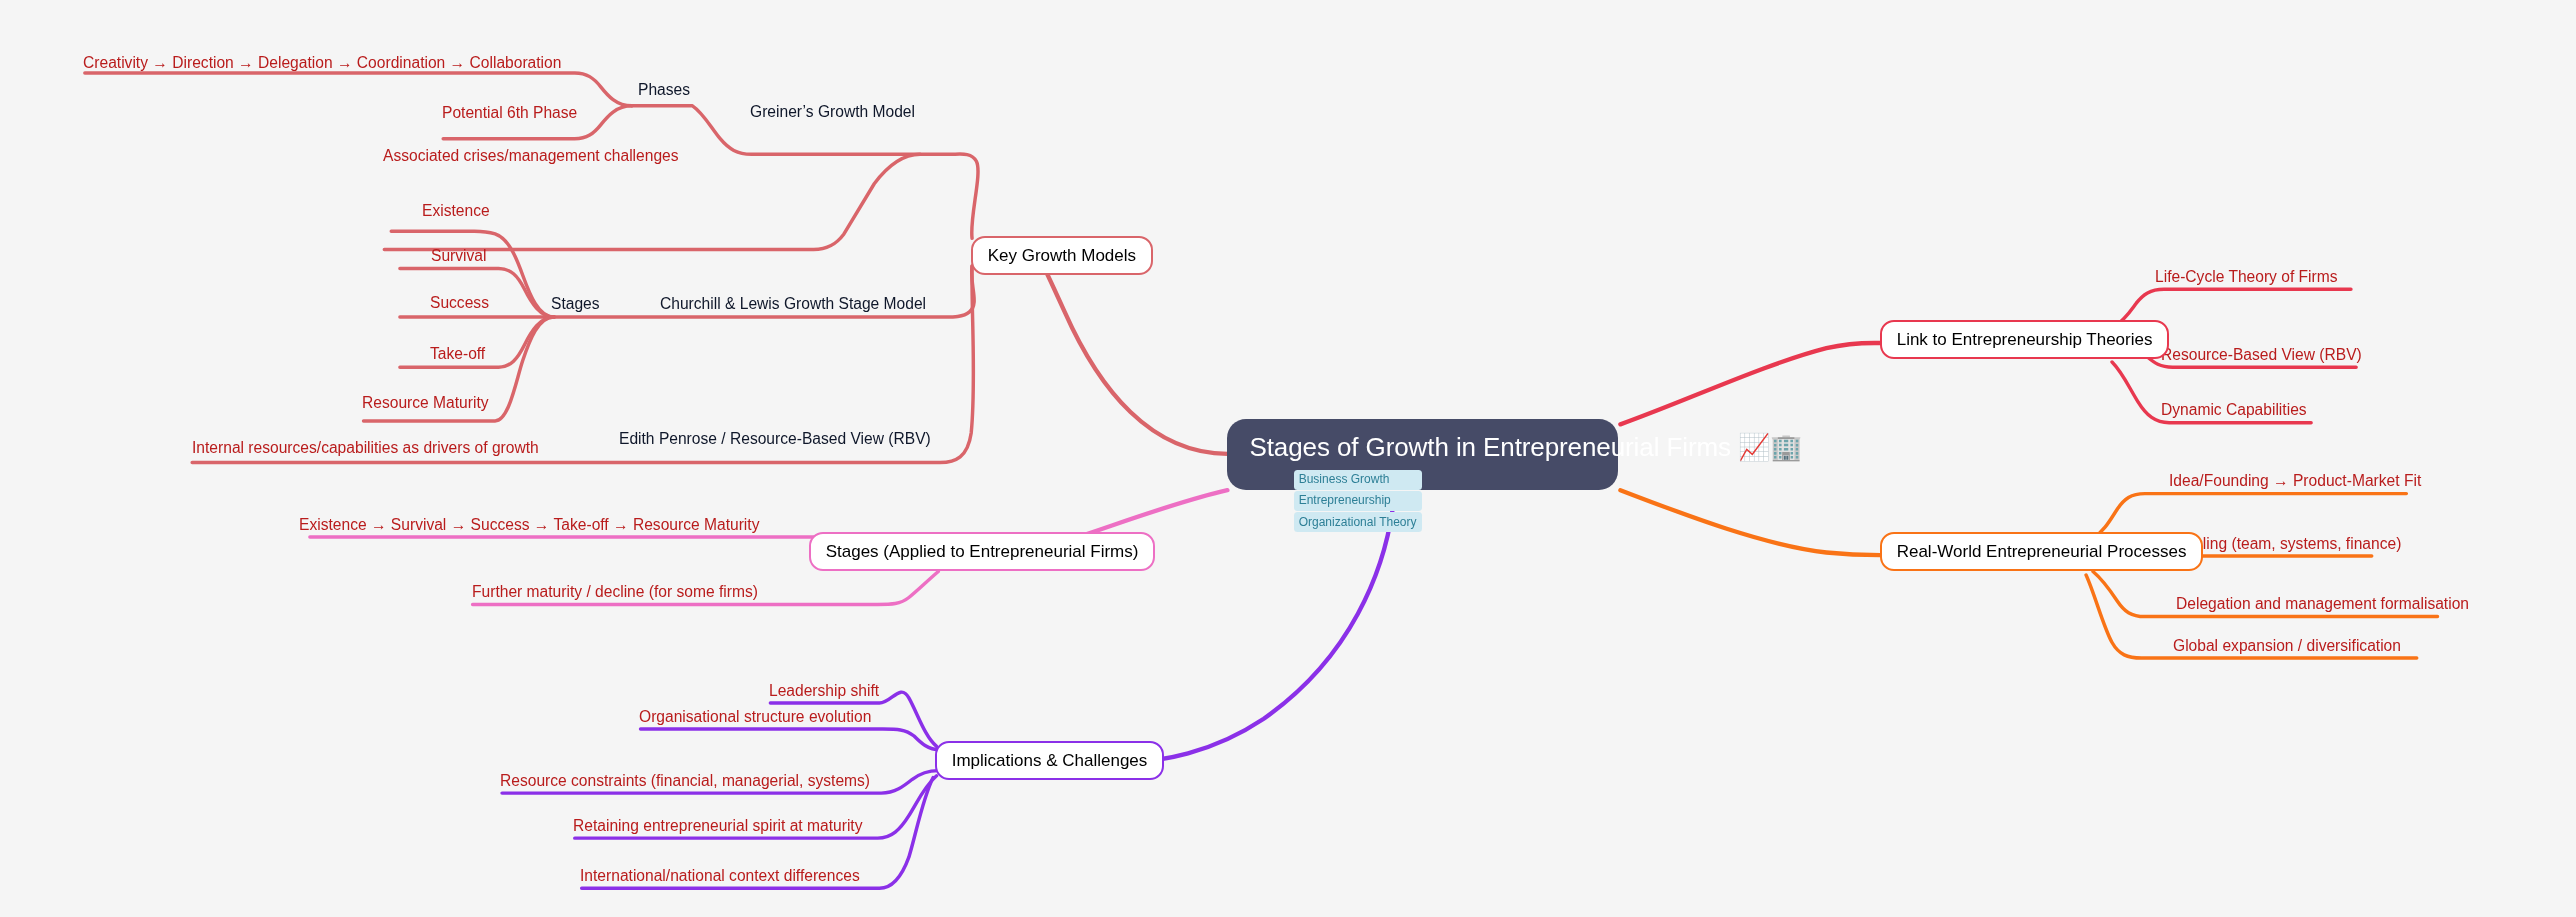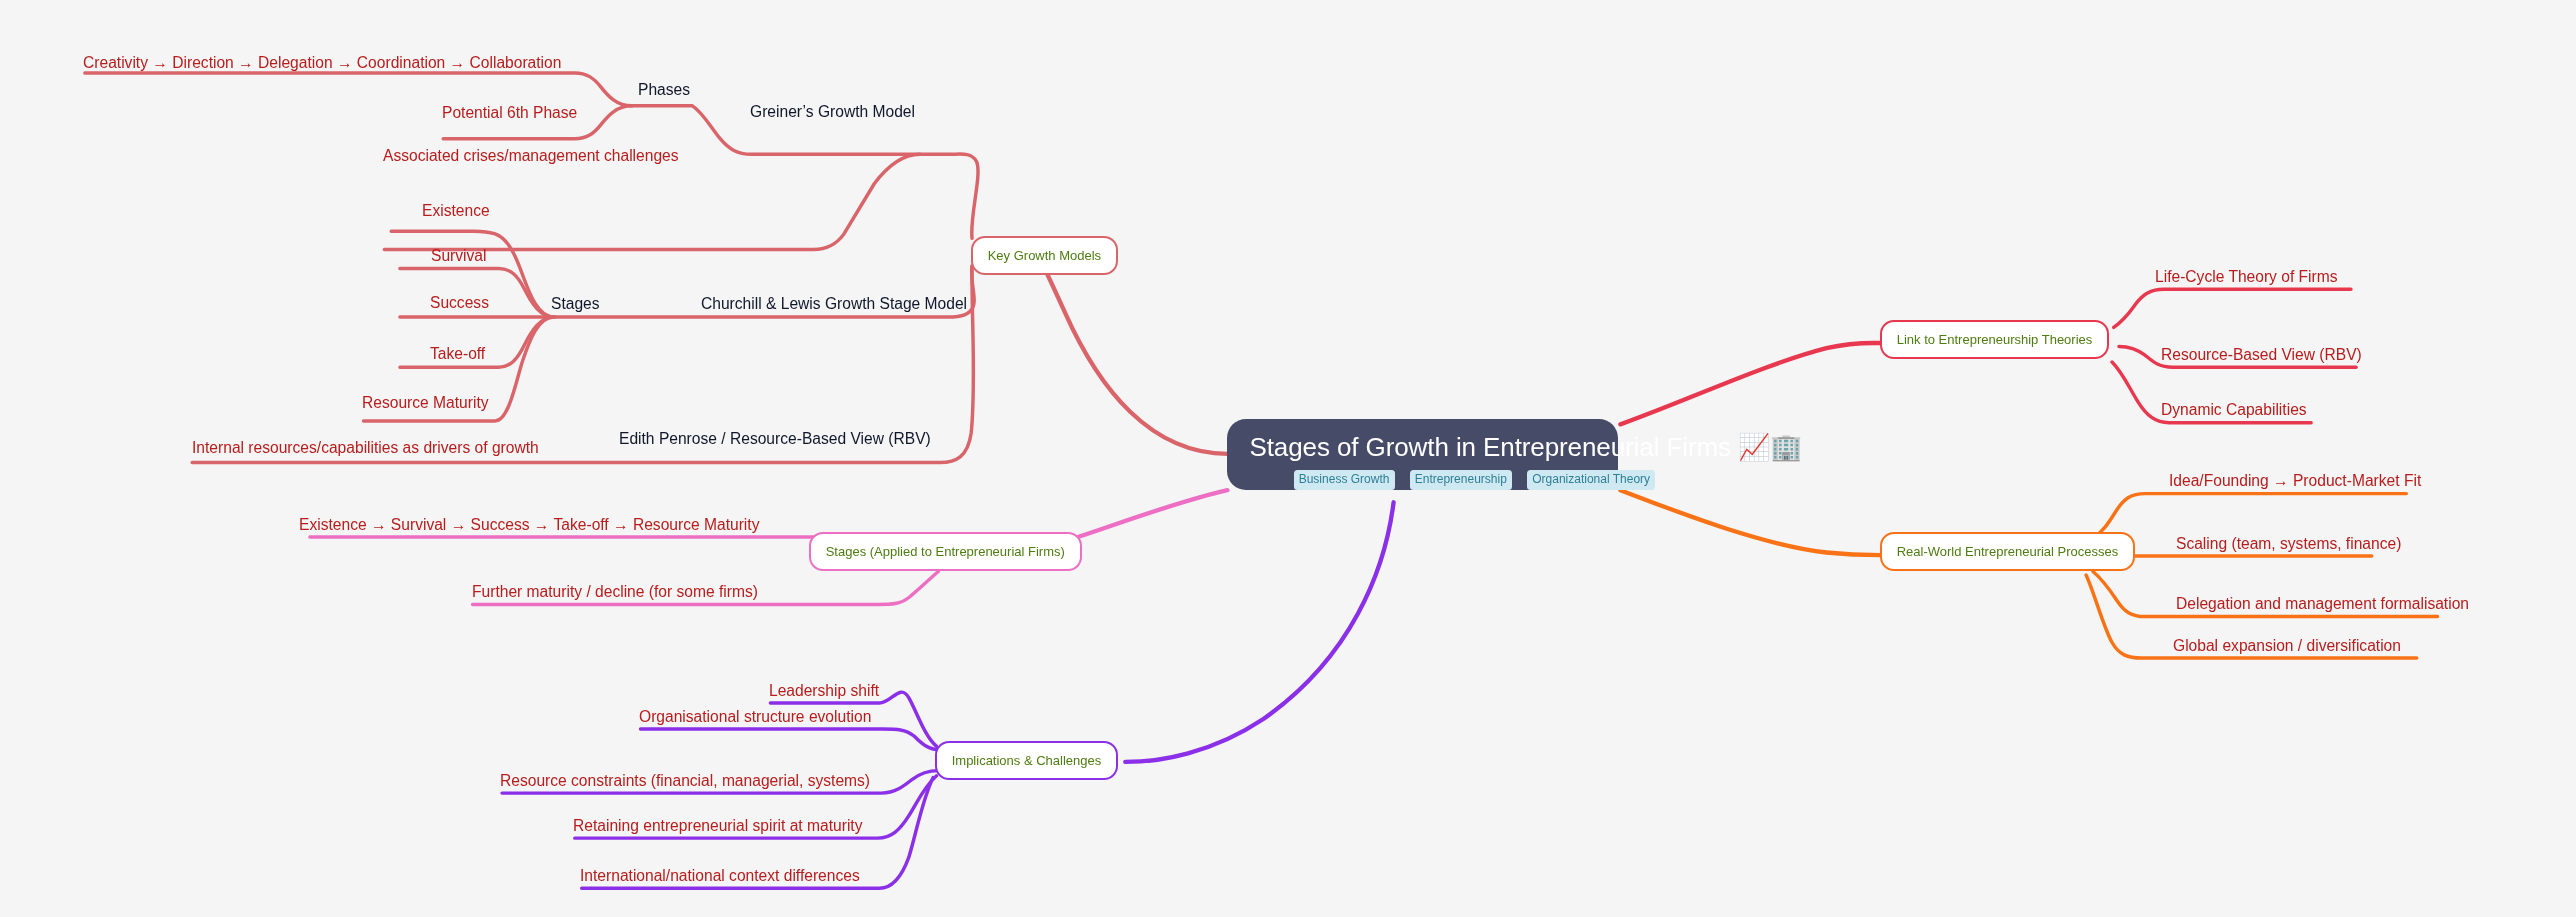--- a/index.html
+++ b/index.html
@@ -42,44 +42,44 @@
   }
   .root-title {
     color: #ffffff;
     font-size: 26px;
     line-height: 29px;
     white-space: nowrap;
     letter-spacing: -0.1px;
   }
   .root-tags {
     display: flex;
-    flex-direction: row;
-    gap: 15px;
+    flex-direction: column;
+    gap: 1px;
     padding-left: 44px;
   }
   .root-tag {
     background: #cfe9f2;
     color: #2d7f96;
     font-size: 12px;
     line-height: 14px;
     padding: 2.6px 5.2px 3.5px 5.2px;
     border-radius: 3.5px;
     white-space: nowrap;
   }
   
   .pill {
     position: absolute;
     background: #ffffff;
     border-style: solid;
     border-width: 2.6px;
     border-radius: 14px;
     padding: 7.8px 14.7px 8.7px 14.7px;
     box-sizing: border-box;
-    color: #4d7c0f;
-    font-size: 13px;
+    color: #000000;
+    font-size: 17px;
     line-height: 19px;
     white-space: nowrap;
     z-index: 4;
   }
   
   .leaf {
     position: absolute;
     color: #b91c1c;
     font-size: 15.6px;
     line-height: 18px;
@@ -194,21 +194,21 @@
   </div>
 
   <div class="leaf" style="left:442px; top:104px;">
     <span>Potential 6th Phase</span>
   </div>
 
   <div class="leaf" style="left:383px; top:147px;">
     <span>Associated crises/management challenges</span>
   </div>
 
-  <div class="branch-label" style="left:660px; top:295px;margin-left:41px;">
+  <div class="branch-label" style="left:660px; top:295px;">
     <span>Churchill &amp; Lewis Growth Stage Model</span>
   </div>
 
   <div class="branch-label" style="left:551px; top:295px;">
     <span>Stages</span>
   </div>
 
   <div class="leaf" style="left:422px; top:202px;">
     <span>Existence</span>
   </div>

